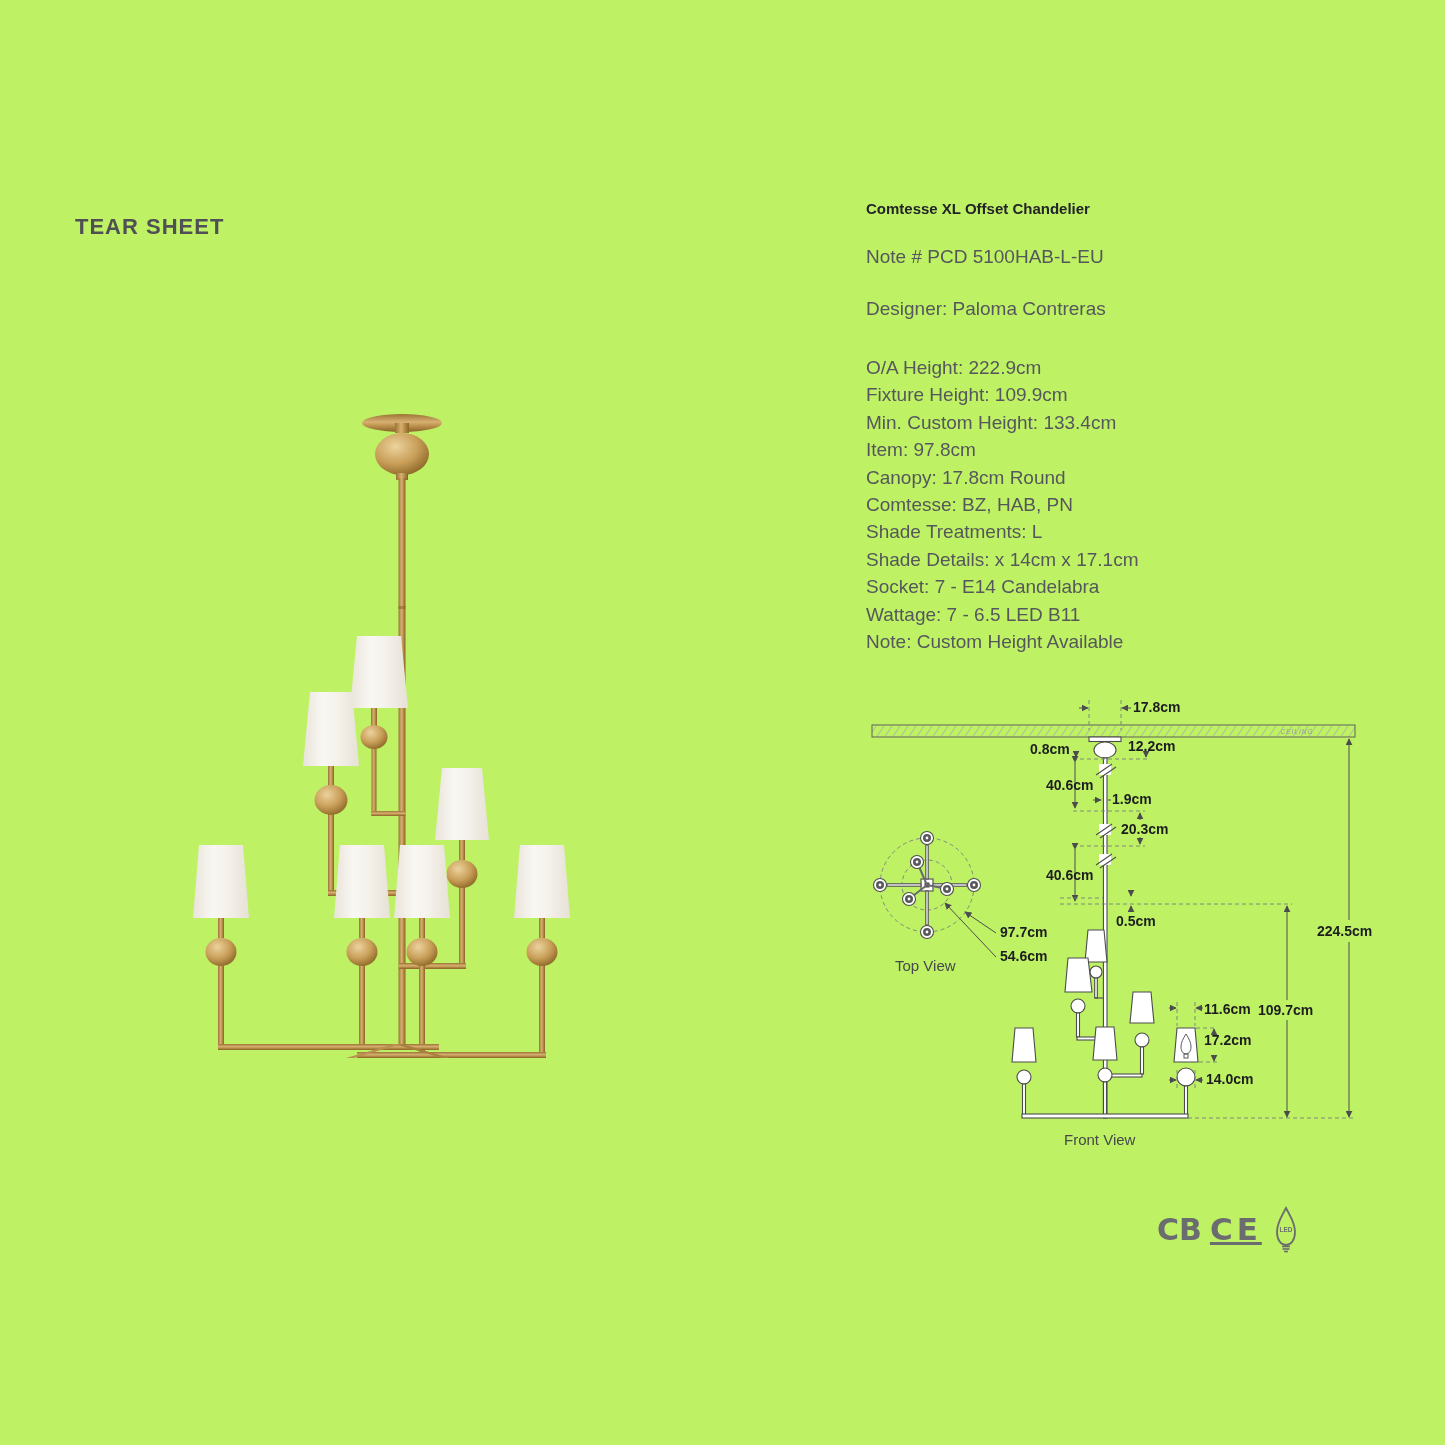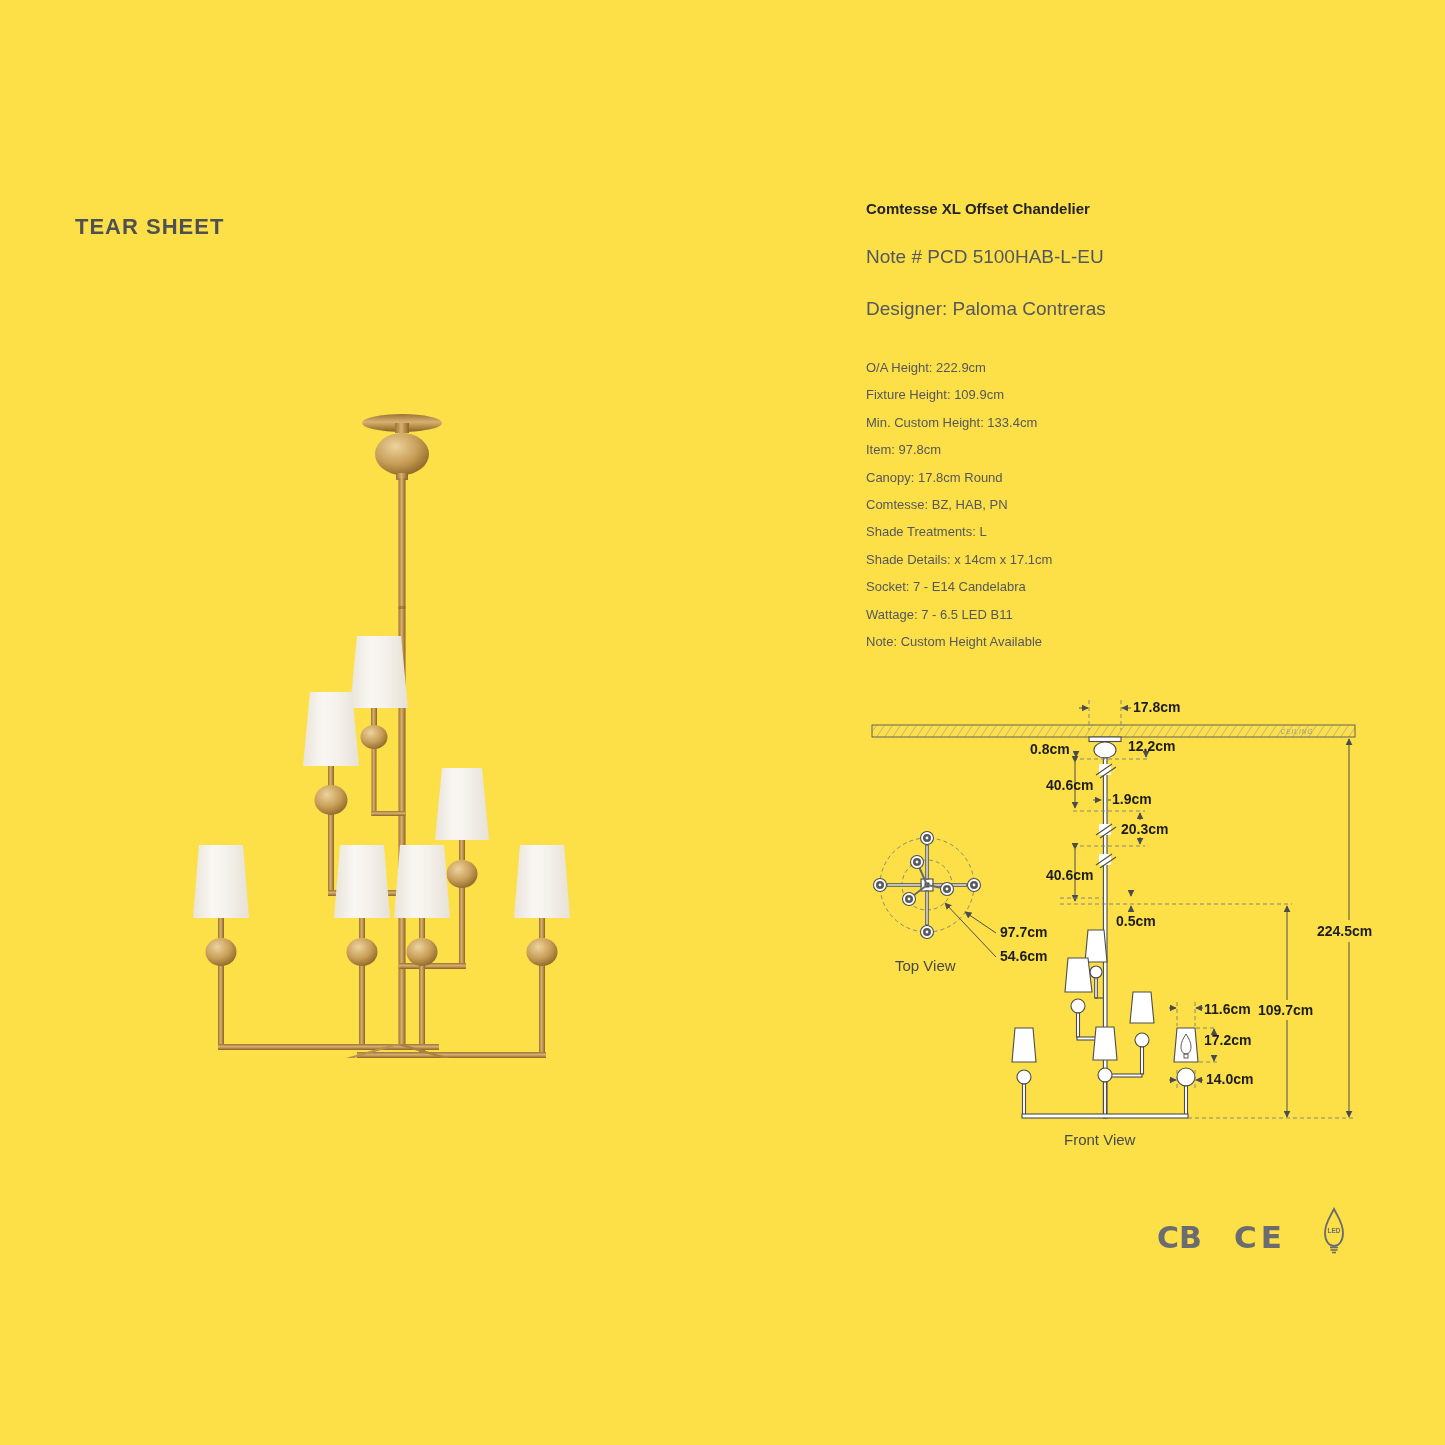--- a/index.html
+++ b/index.html
@@ -1,30 +1,30 @@
 <!DOCTYPE html>
 <html><head>
 <meta charset="utf-8">
 <style>
   html,body{margin:0;padding:0;background:#ffffff;}
-  .page{position:relative;width:1445px;height:1445px;background:#fde047;overflow:hidden;
+  .page{position:relative;width:1445px;height:1445px;background:#bef264;overflow:hidden;
         font-family:"Liberation Sans",sans-serif;}
   .abs{position:absolute;}
   .tearsheet{left:75px;top:214px;font-size:22px;font-weight:700;color:#4e5054;letter-spacing:1px;}
   .p-title{left:866px;top:200px;font-size:15px;font-weight:700;color:#232329;}
   .p-item{left:866px;top:246px;font-size:19px;color:#55575c;}
   .p-designer{left:866px;top:298px;font-size:19px;color:#55575c;}
-  .p-specs{left:866px;top:354px;font-size:13px;color:#55575c;line-height:27.4px;}
+  .p-specs{left:866px;top:354px;font-size:19px;color:#55575c;line-height:27.4px;}
   .logo{left:84px;top:1208px;color:#7b7d81;font-family:"Liberation Serif",serif;letter-spacing:2.5px;white-space:nowrap;}
   .logo .big{font-size:42px;}
   .logo .sml{font-size:30px;}
   .logo .sp{margin-left:9px;}
-  .certs{left:1157px;top:1206px;display:flex;align-items:flex-end;color:#6b6c6f;gap:24px;}
+  .certs{left:1157px;top:1206px;display:flex;align-items:flex-start;color:#6b6c6f;}
   .cert-cb{font-size:30px;font-weight:700;letter-spacing:0px;font-family:"DejaVu Sans",sans-serif;margin-top:6px;}
-  .cert-ce{font-size:31px;font-weight:700;letter-spacing:4px;font-family:"DejaVu Sans",sans-serif;margin-left:8px;margin-top:13px;}
+  .cert-ce{font-size:31px;font-weight:700;letter-spacing:4px;font-family:"DejaVu Sans",sans-serif;margin-left:8px;margin-top:5px;text-decoration:underline;}
   svg .ln{stroke:#4c4c4e;stroke-width:1.1;fill:none;}
   svg .shape{stroke:#4c4c4e;stroke-width:1.1;fill:#ffffff;}
   svg .dsh{stroke:#7c7d80;stroke-width:0.9;fill:none;stroke-dasharray:4 3;}
   svg .dim{stroke:#4c4c4e;stroke-width:1;fill:none;}
   svg text{font-family:"Liberation Sans",sans-serif;fill:#1d1d20;font-size:14px;font-weight:600;}
   svg text.cap{font-size:15px;font-weight:400;fill:#47484b;}
   svg text.ceil{font-size:6.5px;font-style:italic;font-weight:400;fill:#98989b;letter-spacing:1px;}
   svg text.led{font-size:6.5px;font-weight:700;fill:#6b6c6f;}
 </style>
 </head>

